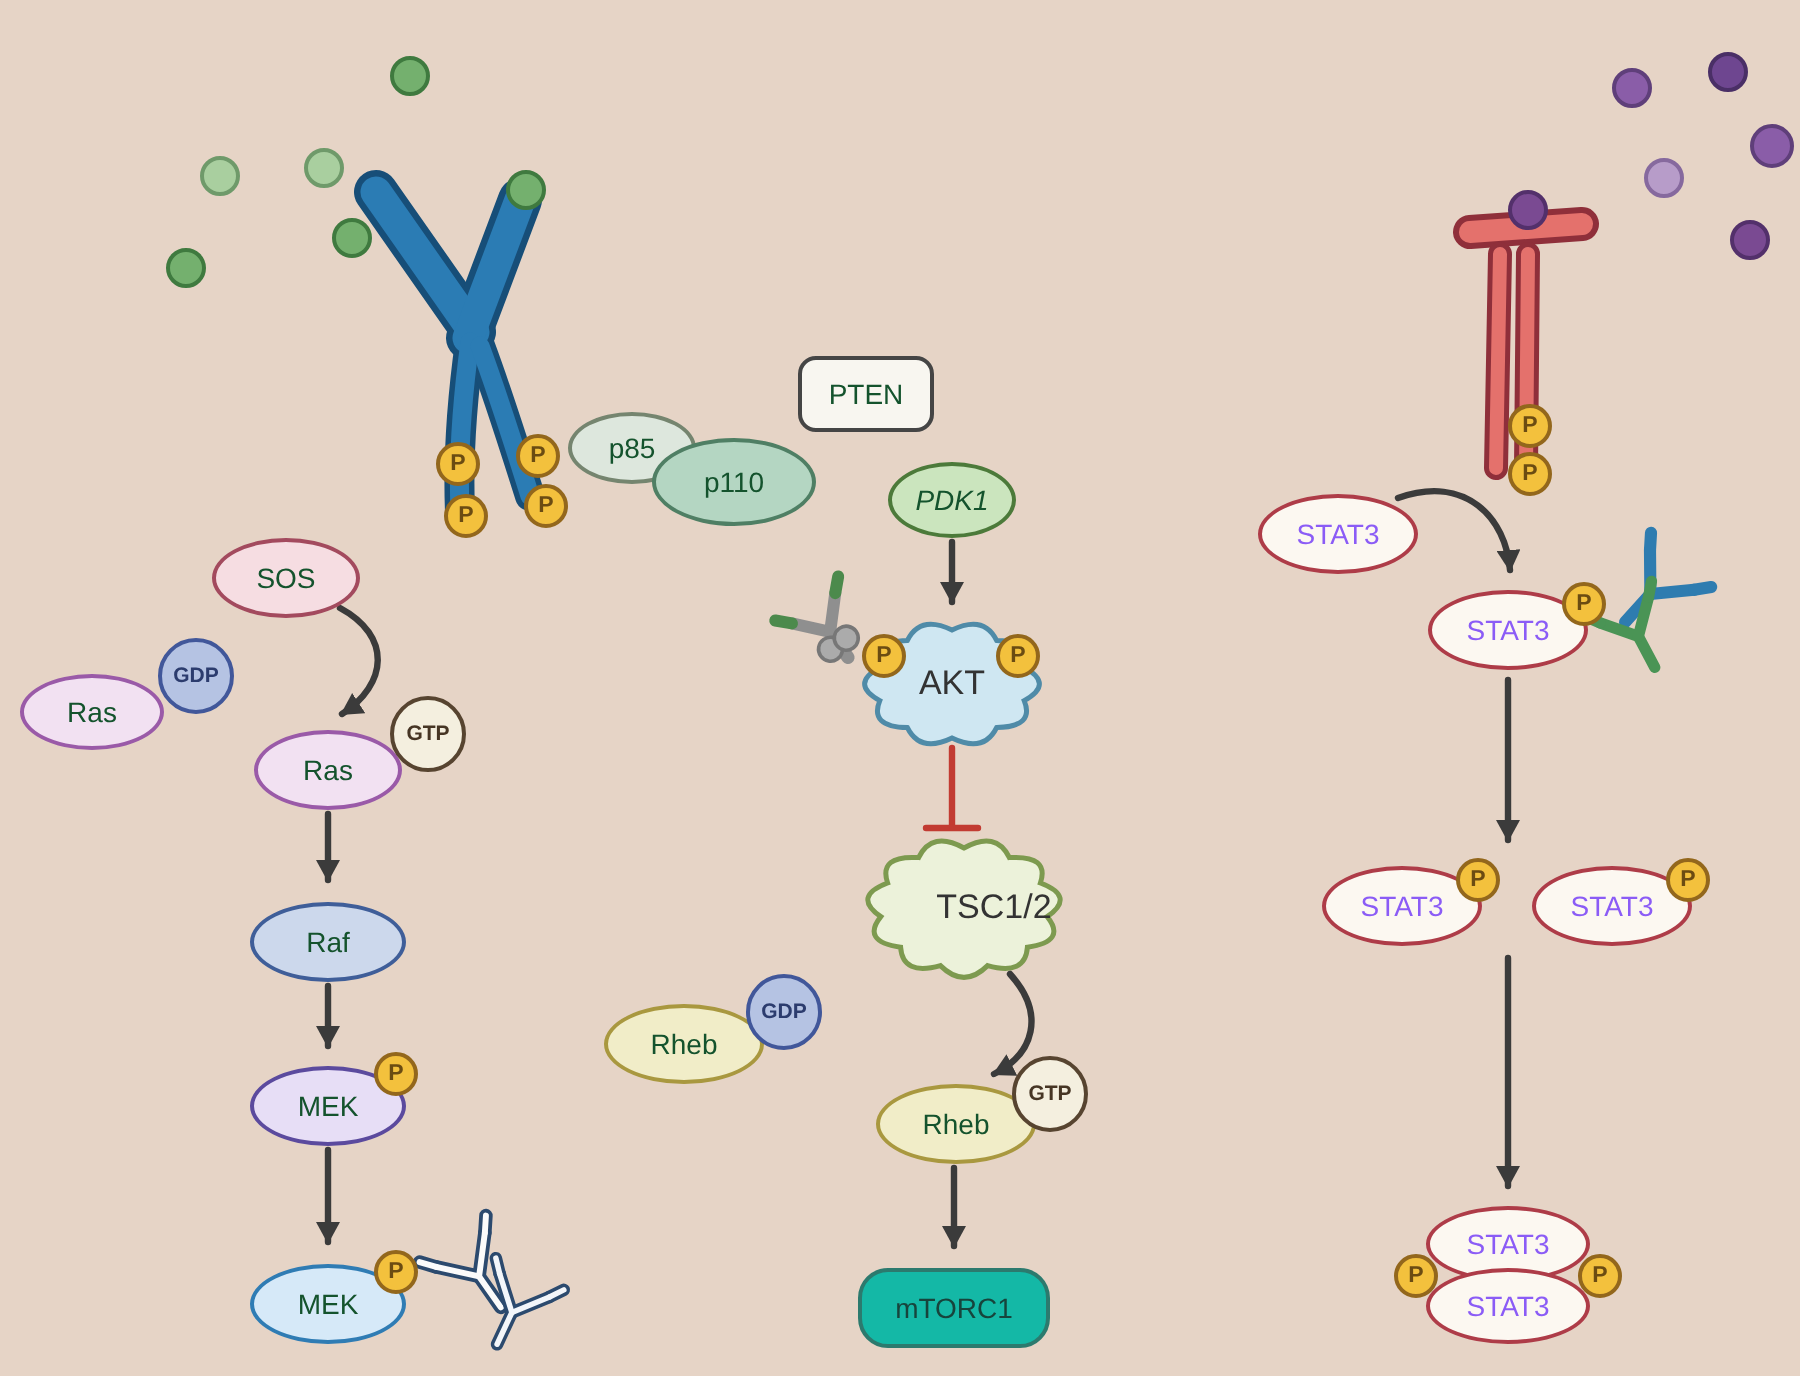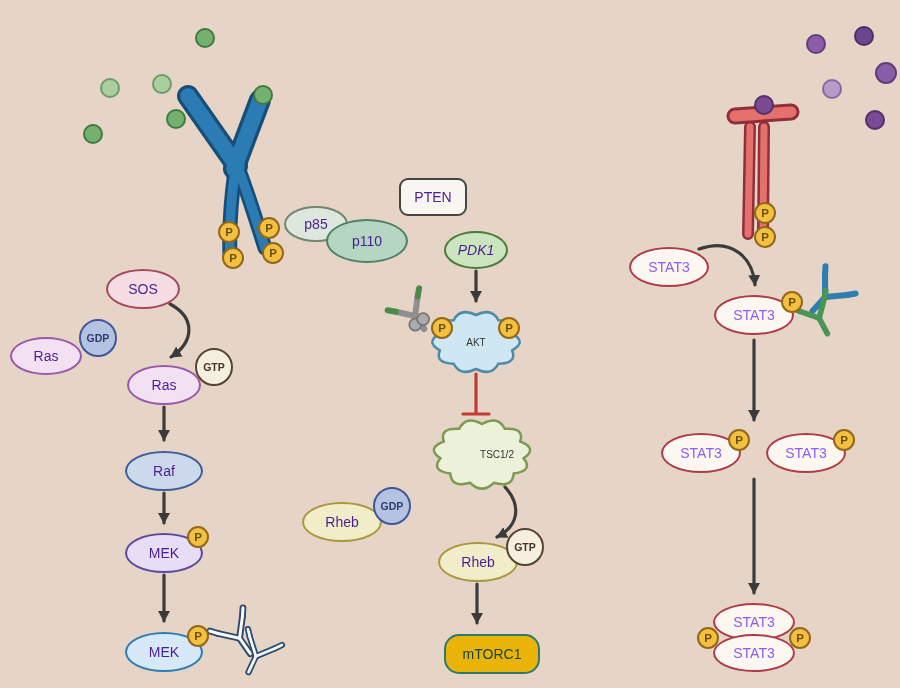--- a/index.html
+++ b/index.html
@@ -1,30 +1,30 @@
 <!DOCTYPE html>
 <html><head>
 <meta charset="utf-8">
 <style>
   html,body{margin:0;padding:0;background:#e6d4c6;}
   .canvas{position:relative;width:900px;height:688px;background:#e6d4c6;
           font-family:"Liberation Sans",sans-serif;overflow:hidden;}
   .layer{position:absolute;left:0;top:0;z-index:1;}
   .node{position:absolute;z-index:2;display:flex;align-items:center;justify-content:center;
         box-sizing:border-box;border:2px solid #555;border-radius:50%;
-        font-size:14px;color:#4c1d95;background:#fff;}
+        font-size:14px;color:#14532d;background:#fff;}
   .rectnode{border-radius:9px;}
   .chip{position:absolute;z-index:3;display:flex;align-items:center;justify-content:center;
         box-sizing:border-box;border:2px solid;border-radius:50%;font-size:10.5px;font-weight:bold;text-align:right;}
   .pbadge{position:absolute;z-index:4;width:22px;height:22px;display:flex;align-items:center;
           justify-content:center;box-sizing:border-box;border-radius:50%;
           background:#f3c13d;border:2px solid #93671c;color:#6b4c12;
           font-size:11.5px;font-weight:bold;}
   .blob-label{position:absolute;z-index:2;display:flex;align-items:center;justify-content:center;
-              font-size:10px;color:#333;}
+              font-size:17px;color:#333;}
   .stat3{background:#fcf8f1;border-color:#ae3c48;color:#8b5cf6;}
 </style>
 </head>
 <body>
 
 <div class="canvas">
 
   <svg class="layer" width="900" height="688" viewBox="0 0 900 688">
     <defs>
       <marker id="arr" markerUnits="userSpaceOnUse" markerWidth="13" markerHeight="12" refX="10" refY="6" orient="auto">
@@ -140,21 +140,21 @@
   <div class="node" style="left:284px;top:206px;width:64px;height:36px;background:#dde7dd;border-color:#75856f;">p85</div>
   <div class="node" style="left:326px;top:219px;width:82px;height:44px;background:#b4d6c2;border-color:#4f7f64;">p110</div>
   <div class="node rectnode" style="left:399px;top:178px;width:68px;height:38px;background:#f8f6f0;border-color:#454545;">PTEN</div>
   <div class="node" style="left:444px;top:231px;width:64px;height:38px;background:#cbe5be;border-color:#4c7a3a;font-style:italic;">PDK1</div>
   <div class="blob-label" style="left:446px;top:328px;width:60px;height:28px;">AKT</div>
   <div class="blob-label" style="left:462px;top:440px;width:70px;height:28px;">TSC1/2</div>
   <div class="node" style="left:302px;top:502px;width:80px;height:40px;background:#f1edc8;border-color:#a9983f;">Rheb</div>
   <div class="chip" style="left:373px;top:487px;width:38px;height:38px;background:#b5c3e3;border-color:#41579a;color:#2c3c6e;">GDP</div>
   <div class="node" style="left:438px;top:542px;width:80px;height:40px;background:#f1edc8;border-color:#a9983f;">Rheb</div>
   <div class="chip" style="left:506px;top:528px;width:38px;height:38px;background:#f4efdf;border-color:#574430;color:#463524;">GTP</div>
-  <div class="node rectnode" style="left:429px;top:634px;width:96px;height:40px;background:#eab308;border-color:#2c7a6e;border-radius:15px;color:#17443c;margin-left:15px;">mTORC1</div>
+  <div class="node rectnode" style="left:429px;top:634px;width:96px;height:40px;background:#14b8a6;border-color:#2c7a6e;border-radius:15px;color:#17443c;">mTORC1</div>
 
   <div class="node stat3" style="left:629px;top:247px;width:80px;height:40px;">STAT3</div>
   <div class="node stat3" style="left:714px;top:295px;width:80px;height:40px;">STAT3</div>
   <div class="node stat3" style="left:661px;top:433px;width:80px;height:40px;">STAT3</div>
   <div class="node stat3" style="left:766px;top:433px;width:80px;height:40px;">STAT3</div>
   <div class="node stat3" style="left:713px;top:603px;width:82px;height:38px;">STAT3</div>
   <div class="node stat3" style="left:713px;top:634px;width:82px;height:38px;">STAT3</div>
 
   <div class="pbadge" style="left:218px;top:221px;">P</div>
   <div class="pbadge" style="left:258px;top:217px;">P</div>

